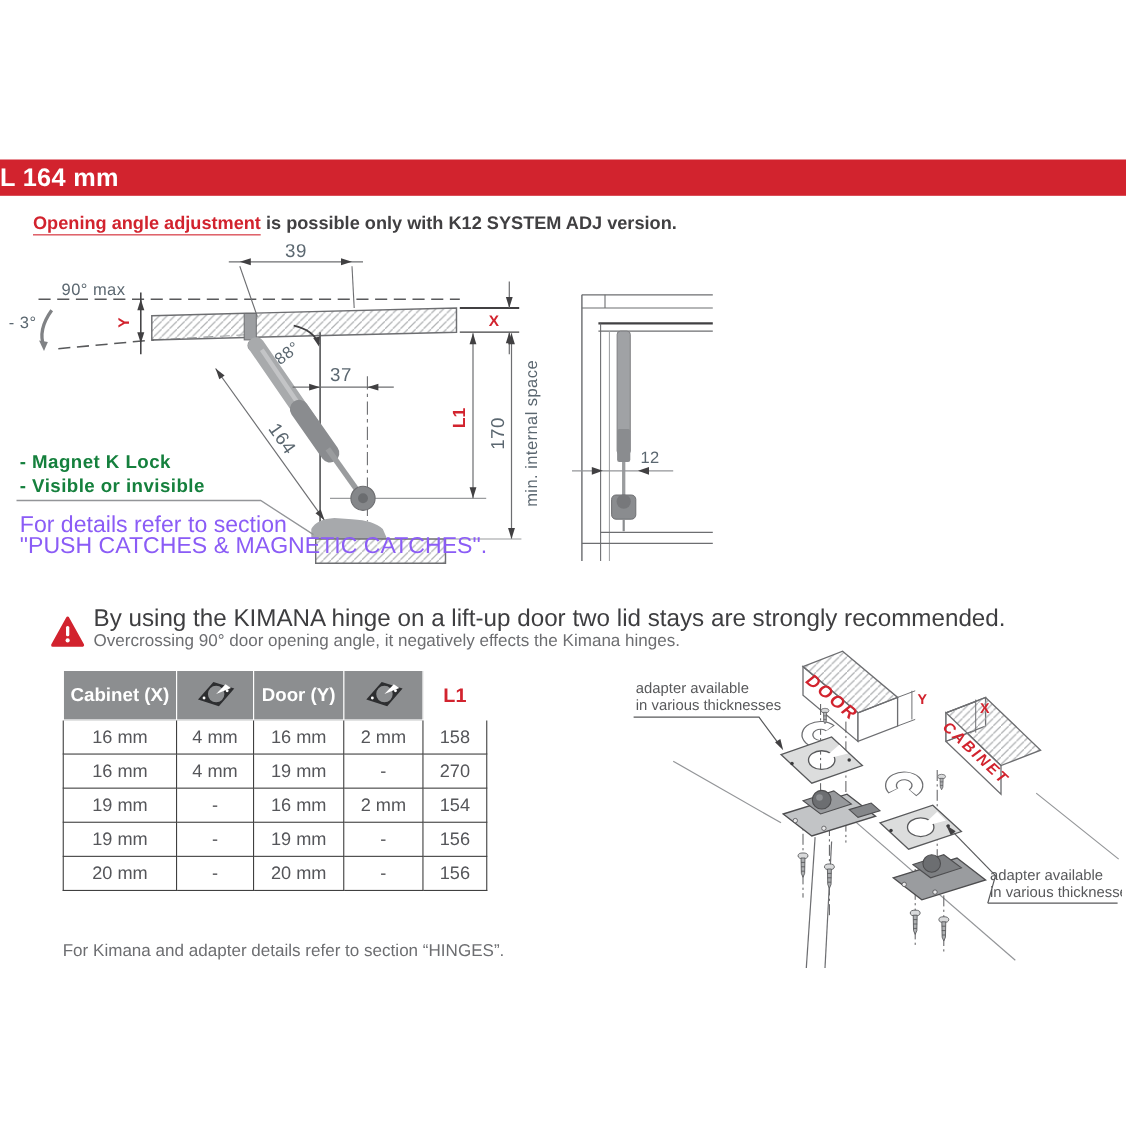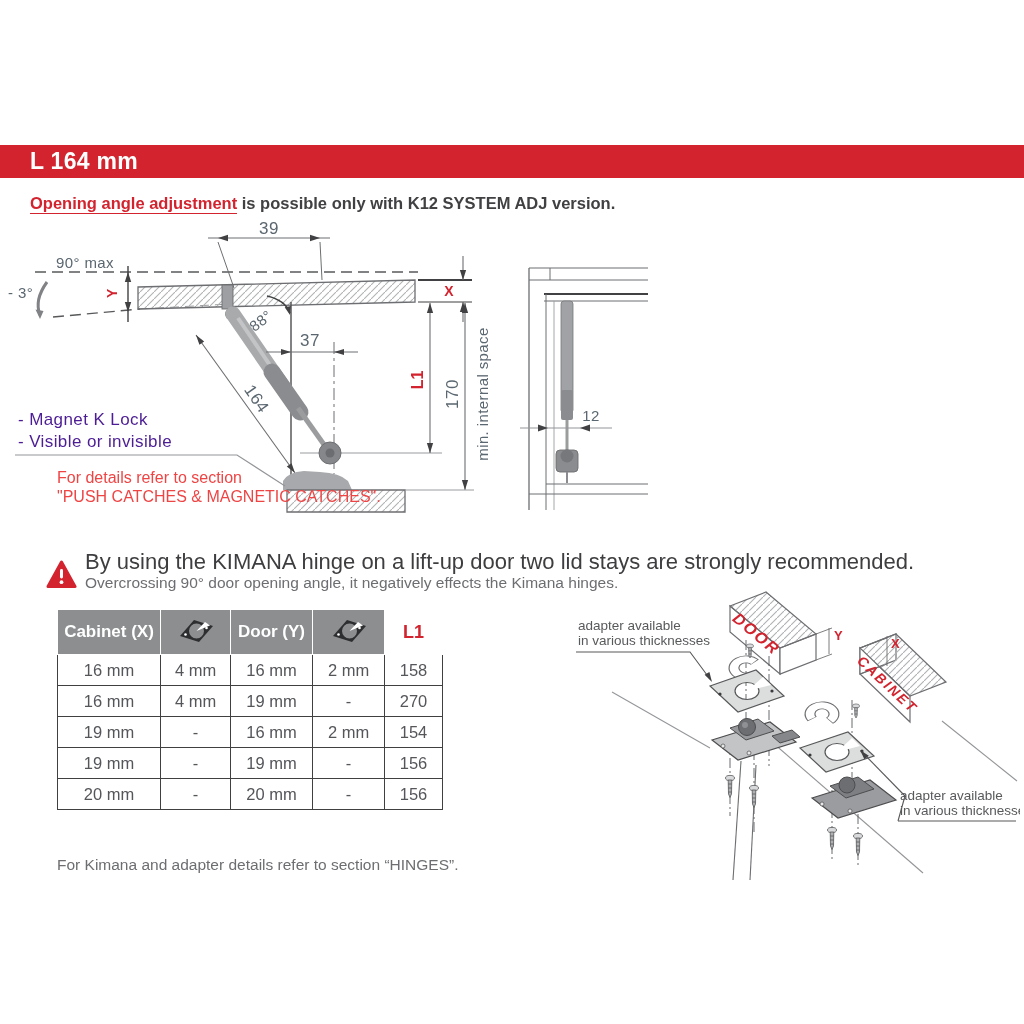--- a/index.html
+++ b/index.html
@@ -1,28 +1,28 @@
 <!DOCTYPE html>
 <html><head>
 <meta charset="utf-8">
 <style>
   html,body{margin:0;padding:0;background:#fff;}
   #page{position:relative;width:1024px;height:1024px;background:#fff;overflow:hidden;
         font-family:"Liberation Sans","DejaVu Sans",sans-serif;color:#414042;}
   .abs{position:absolute;}
   
   #titlebar{left:0;top:145px;width:1024px;height:33px;background:#d2232e;display:flex;align-items:center;}
-  #titlebar .t{color:#fff;font-size:23px;font-weight:bold;margin-left:30px;letter-spacing:.3px;}
+  #titlebar .t{color:#fff;font-size:23px;font-weight:bold;letter-spacing:.3px;}
   
   #intro{left:30px;top:194px;font-size:16.5px;font-weight:bold;white-space:nowrap;}
   #intro .red{color:#d2232e;border-bottom:1.6px solid #d2232e;padding-bottom:1px;}
   #intro .rest{color:#414042;}
   
-  #note-red{left:18px;top:409px;color:#4c1d95;font-size:17px;line-height:22px;letter-spacing:.4px;}
-  #note-gray{left:18px;top:468px;color:#ef4444;font-size:16px;line-height:19px;margin-left:39px;}
+  #note-red{left:18px;top:409px;color:#15803d;font-size:17px;line-height:22px;letter-spacing:.4px;font-weight:bold;}
+  #note-gray{left:18px;top:468px;color:#8b5cf6;font-size:21px;line-height:19px;}
   
   #warn-icon{left:46px;top:559px;}
   #warn-bold{left:85px;top:549px;font-size:22px;font-weight:normal;color:#3e3e40;}
   #warn-reg{left:85px;top:574px;font-size:15.5px;color:#6d6e71;}
   
   #spec-table{left:57px;top:609px;border-collapse:collapse;table-layout:fixed;background:#fff;
               border:1px solid #8c8e90;}
   #spec-table th{background:#8c8e90;color:#fff;font-size:17px;font-weight:bold;height:44px;
                  border:1.5px solid #fff;text-align:center;padding:0;}
   #spec-table th.l1h{background:#fff;color:#d2232e;font-size:18px;}

